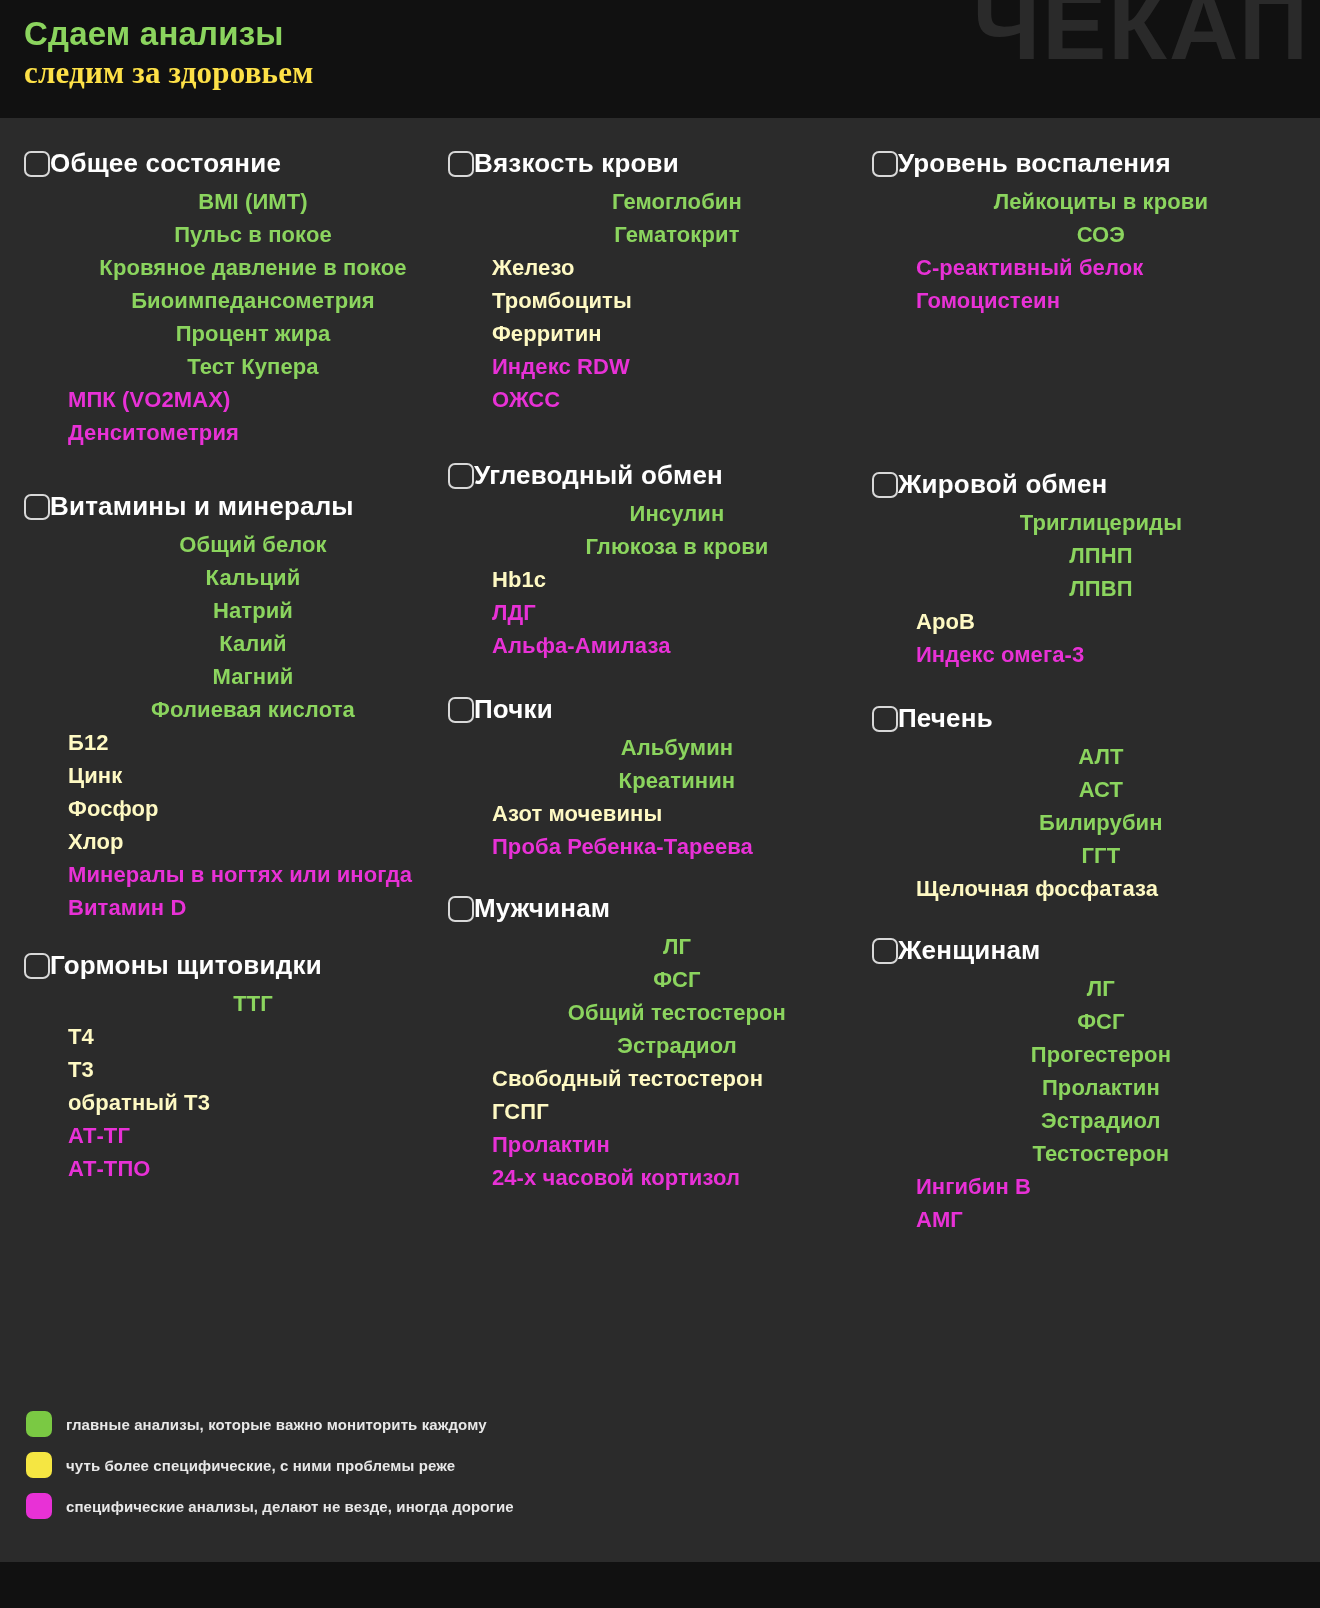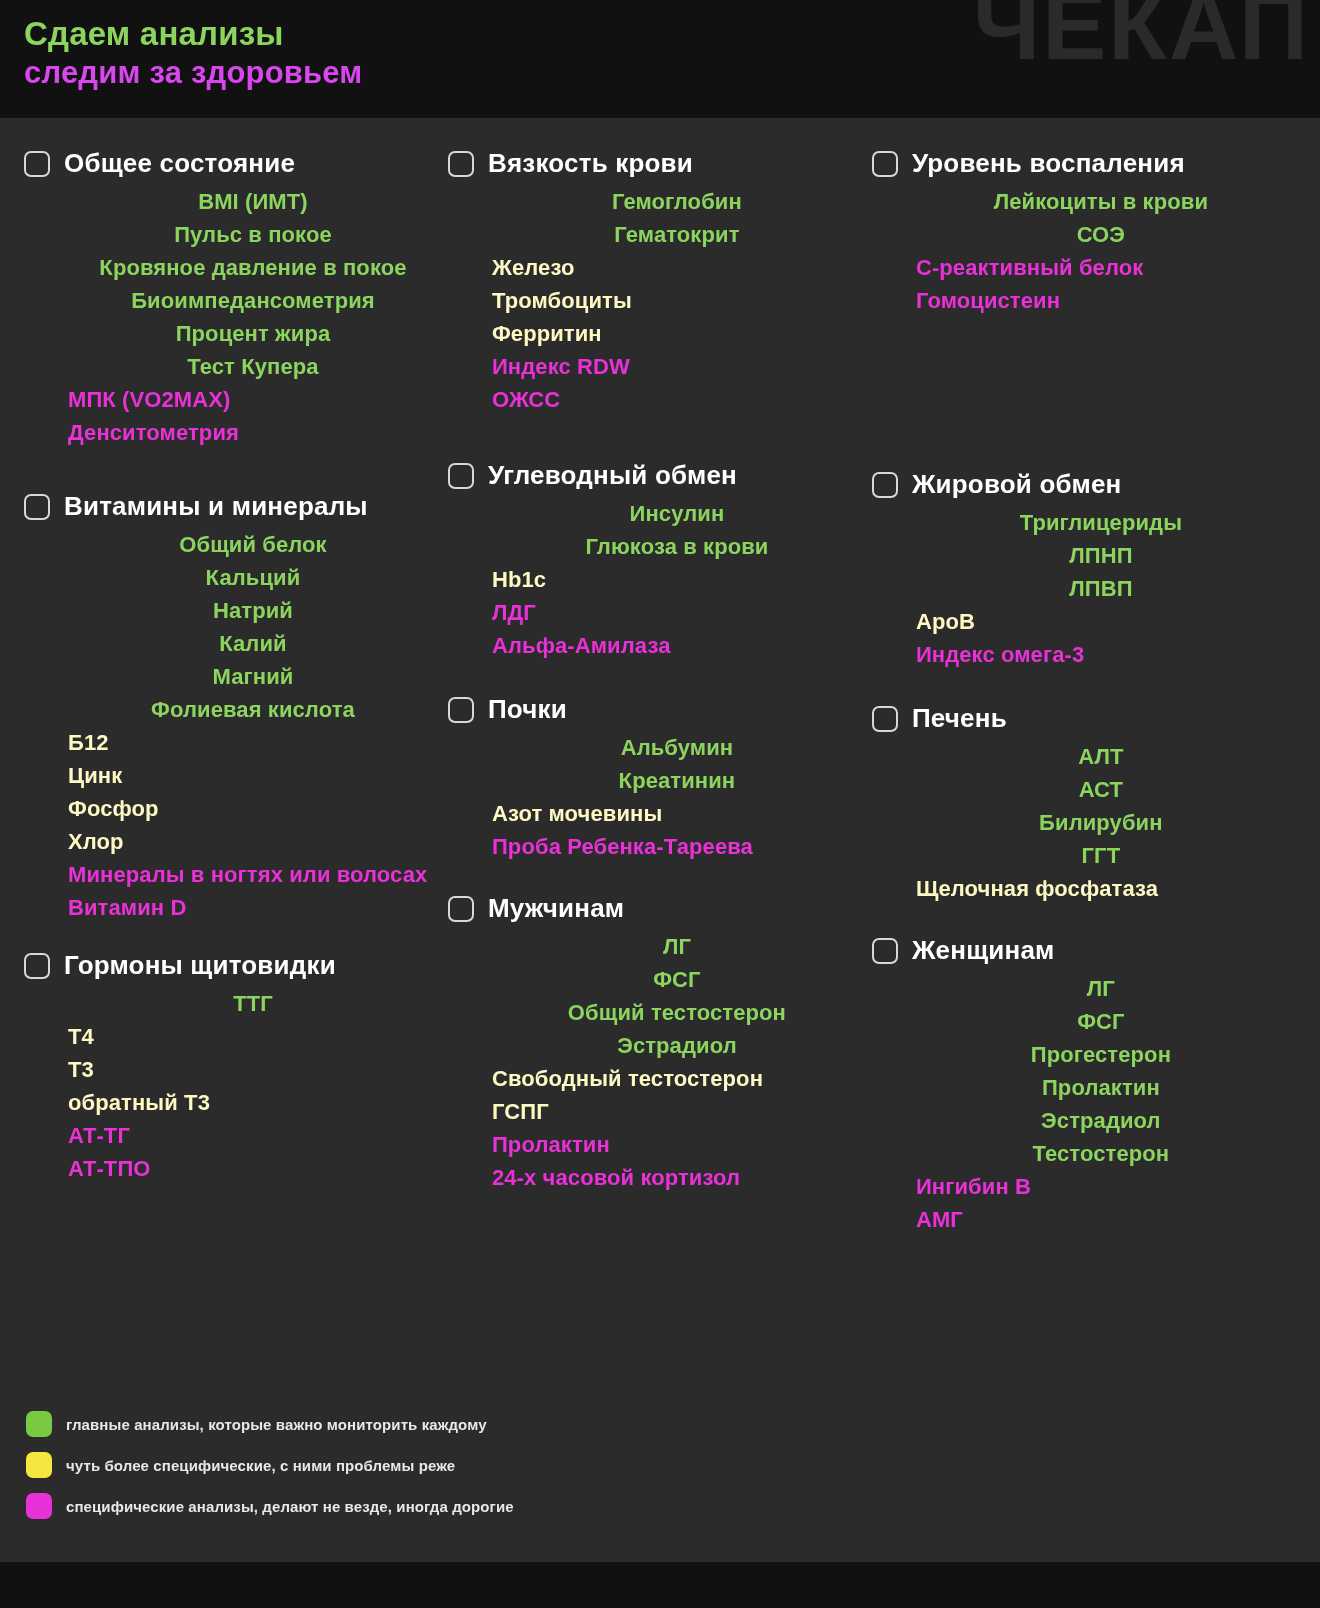--- a/index.html
+++ b/index.html
@@ -42,23 +42,24 @@
   .header-line1 {
     font-size: 33px;
     font-weight: 700;
     color: #8bd45e;
     line-height: 1.22;
     letter-spacing: 0.2px;
   }
   .header-line2 {
     font-size: 31px;
     font-weight: 700;
-    color: #d946ef;
+    color: #fde047;
     line-height: 1.22;
     letter-spacing: 0.2px;
+    font-family: Liberation Serif, serif;
   }
 
   
   .board {
     position: relative;
     padding: 30px 24px 0 24px;
     box-sizing: border-box;
   }
   .columns {
     display: flex;
@@ -69,21 +70,21 @@
     box-sizing: border-box;
     padding-right: 10px;
   }
 
   .group {
     margin-bottom: 30px;
   }
   .group-head {
     display: flex;
     align-items: center;
-    gap: 14px;
+    gap: 0;
     margin-bottom: 6px;
   }
   .checkbox {
     width: 26px;
     height: 26px;
     border: 2.5px solid #d8d8d8;
     border-radius: 7px;
     box-sizing: border-box;
     flex: 0 0 auto;
   }
@@ -194,21 +195,21 @@
             <li class="item c-green">Общий белок</li>
             <li class="item c-green">Кальций</li>
             <li class="item c-green">Натрий</li>
             <li class="item c-green">Калий</li>
             <li class="item c-green">Магний</li>
             <li class="item c-green">Фолиевая кислота</li>
             <li class="item c-yellow">Б12</li>
             <li class="item c-yellow">Цинк</li>
             <li class="item c-yellow">Фосфор</li>
             <li class="item c-yellow">Хлор</li>
-            <li class="item c-pink">Минералы в ногтях или волосах</li>
+            <li class="item c-pink">Минералы в ногтях или иногда</li>
             <li class="item c-pink">Витамин D</li>
           </ul>
         </div>
         <div class="group">
           <div class="group-head">
             <div class="checkbox"></div>
             <div class="group-title">Гормоны щитовидки</div>
           </div>
           <ul class="items">
             <li class="item c-green">ТТГ</li>

